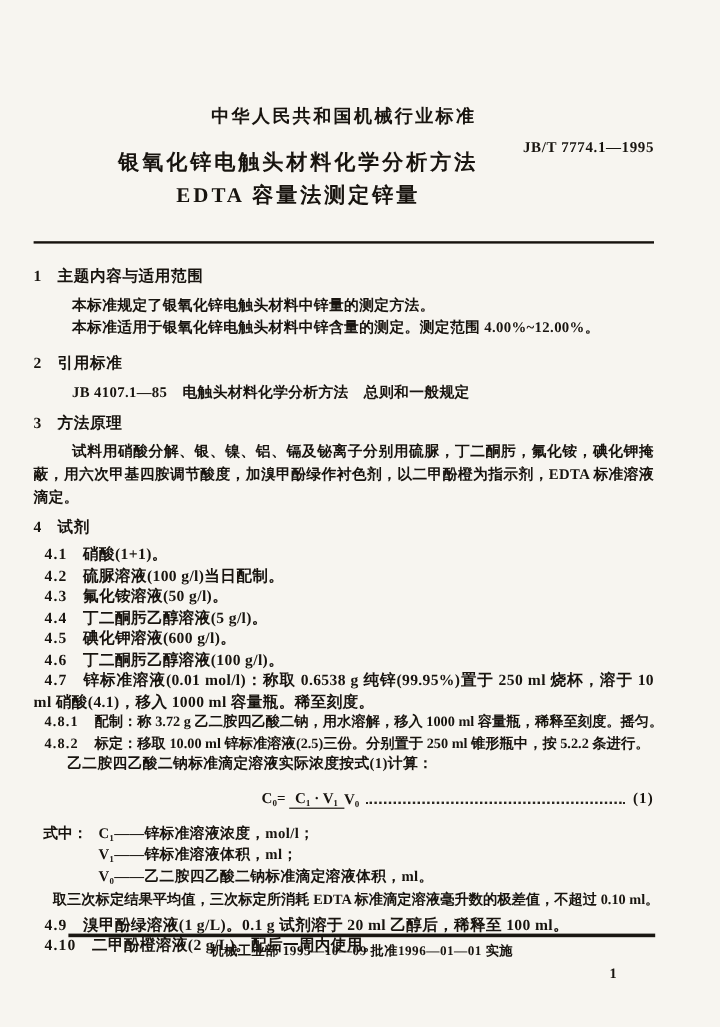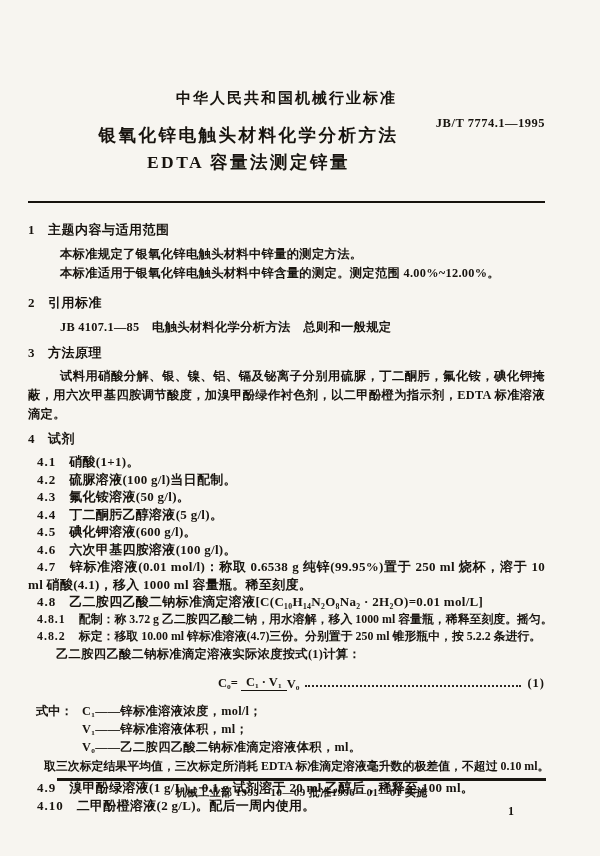--- a/index.html
+++ b/index.html
@@ -123,25 +123,24 @@
     <span>4</span>
     <span>试剂</span>
   </div>
 
   <div class="items">
     <p class="item"><span class="item-no">4.1</span><span>硝酸(1+1)。</span></p>
     <p class="item"><span class="item-no">4.2</span><span>硫脲溶液(100 g/l)当日配制。</span></p>
     <p class="item"><span class="item-no">4.3</span><span>氟化铵溶液(50 g/l)。</span></p>
     <p class="item"><span class="item-no">4.4</span><span>丁二酮肟乙醇溶液(5 g/l)。</span></p>
     <p class="item"><span class="item-no">4.5</span><span>碘化钾溶液(600 g/l)。</span></p>
-    <p class="item"><span class="item-no">4.6</span><span>六次甲基四胺溶液(100 g/l)。</span></p>
+    <p class="item"><span class="item-no">4.6</span><span>丁二酮肟乙醇溶液(100 g/l)。</span></p>
     <p class="item"><span class="item-no">4.7</span><span>锌标准溶液(0.01 mol/l)：称取 0.6538 g 纯锌(99.95%)置于 250 ml 烧杯，溶于 10 ml 硝酸(4.1)，移入 1000 ml 容量瓶。稀至刻度。</span></p>
-    <p class="item"><span class="item-no">4.8</span><span>乙二胺四乙酸二钠标准滴定溶液[C(C₁₀H₁₄N₂O₈Na₂ · 2H₂O)=0.01 mol/L]</span></p>
     <p class="item nowrap"><span class="item-no">4.8.1</span><span>配制：称 3.72 g 乙二胺四乙酸二钠，用水溶解，移入 1000 ml 容量瓶，稀释至刻度。摇匀。</span></p>
-    <p class="item nowrap"><span class="item-no">4.8.2</span><span>标定：移取 10.00 ml 锌标准溶液(4.7)三份。分别置于 250 ml 锥形瓶中，按 5.2.2 条进行。</span></p>
+    <p class="item nowrap"><span class="item-no">4.8.2</span><span>标定：移取 10.00 ml 锌标准溶液(2.5)三份。分别置于 250 ml 锥形瓶中，按 5.2.2 条进行。</span></p>
   </div>
 
   <p class="calc-intro">乙二胺四乙酸二钠标准滴定溶液实际浓度按式(1)计算：</p>
 
   <div class="formula-row">
     <span class="formula-spacer"></span>
     <span class="formula">
       <span>C₀=</span>
       <span class="frac">
         <span class="f-num">C₁ · V₁</span>

